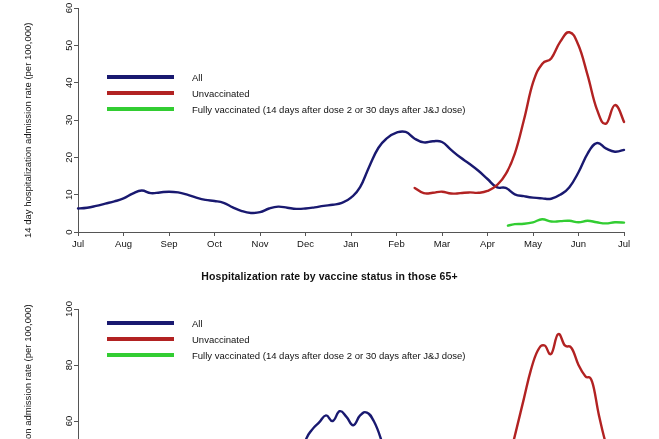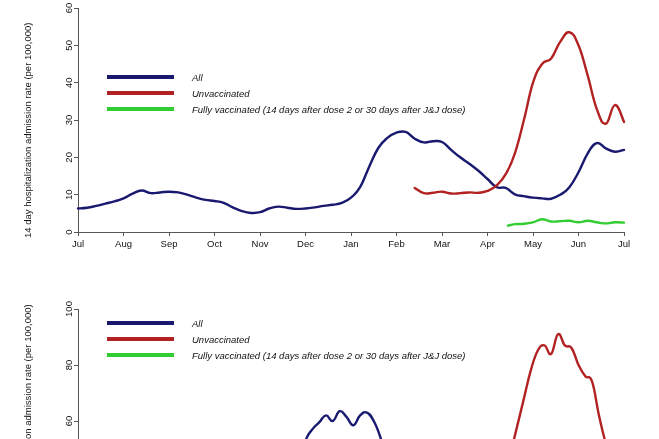--- a/index.html
+++ b/index.html
@@ -57,21 +57,20 @@
     shape-rendering: crispEdges;
   }
   .series-path {
     fill: none;
     stroke-linejoin: round;
     stroke-linecap: round;
   }
 
   .legend {
     position: absolute;
-    font-style: italic;
   }
   .legend-row {
     display: flex;
     align-items: center;
     height: 16px;
   }
   .legend-swatch {
     width: 67px;
     height: 3.5px;
     flex: 0 0 auto;
@@ -149,20 +148,21 @@
     </div>
     <div class="legend-row">
       <span class="legend-swatch" style="background: rgb(50, 205, 50);"></span>
       <span class="legend-label">Fully vaccinated (14 days after dose 2 or 30 days after J&amp;J dose)</span>
     </div>
   </div>
 </div>
 
 <div class="panel" id="panel-bottom">
 
+  <div class="chart-title" id="title-bottom">Hospitalization rate by vaccine status in those 65+</div>
 
   <div class="ylabel" id="ylabel-bottom" style="left: 22px; top: 177px;">on admission rate (per 100,000)</div>
 
   <svg class="plot-svg" id="svg-bottom" width="659" height="177">
       <path class="axis-line" d="M78,47 L78,215"></path>
       <path class="axis-line" d="M74,215 L78,215"></path>
       <text class="tick-text" x="69" y="215" text-anchor="middle" transform="rotate(-90 69 215)" dy="3.4">40</text>
       <path class="axis-line" d="M74,159 L78,159"></path>
       <text class="tick-text" x="69" y="159" text-anchor="middle" transform="rotate(-90 69 159)" dy="3.4">60</text>
       <path class="axis-line" d="M74,103 L78,103"></path>

